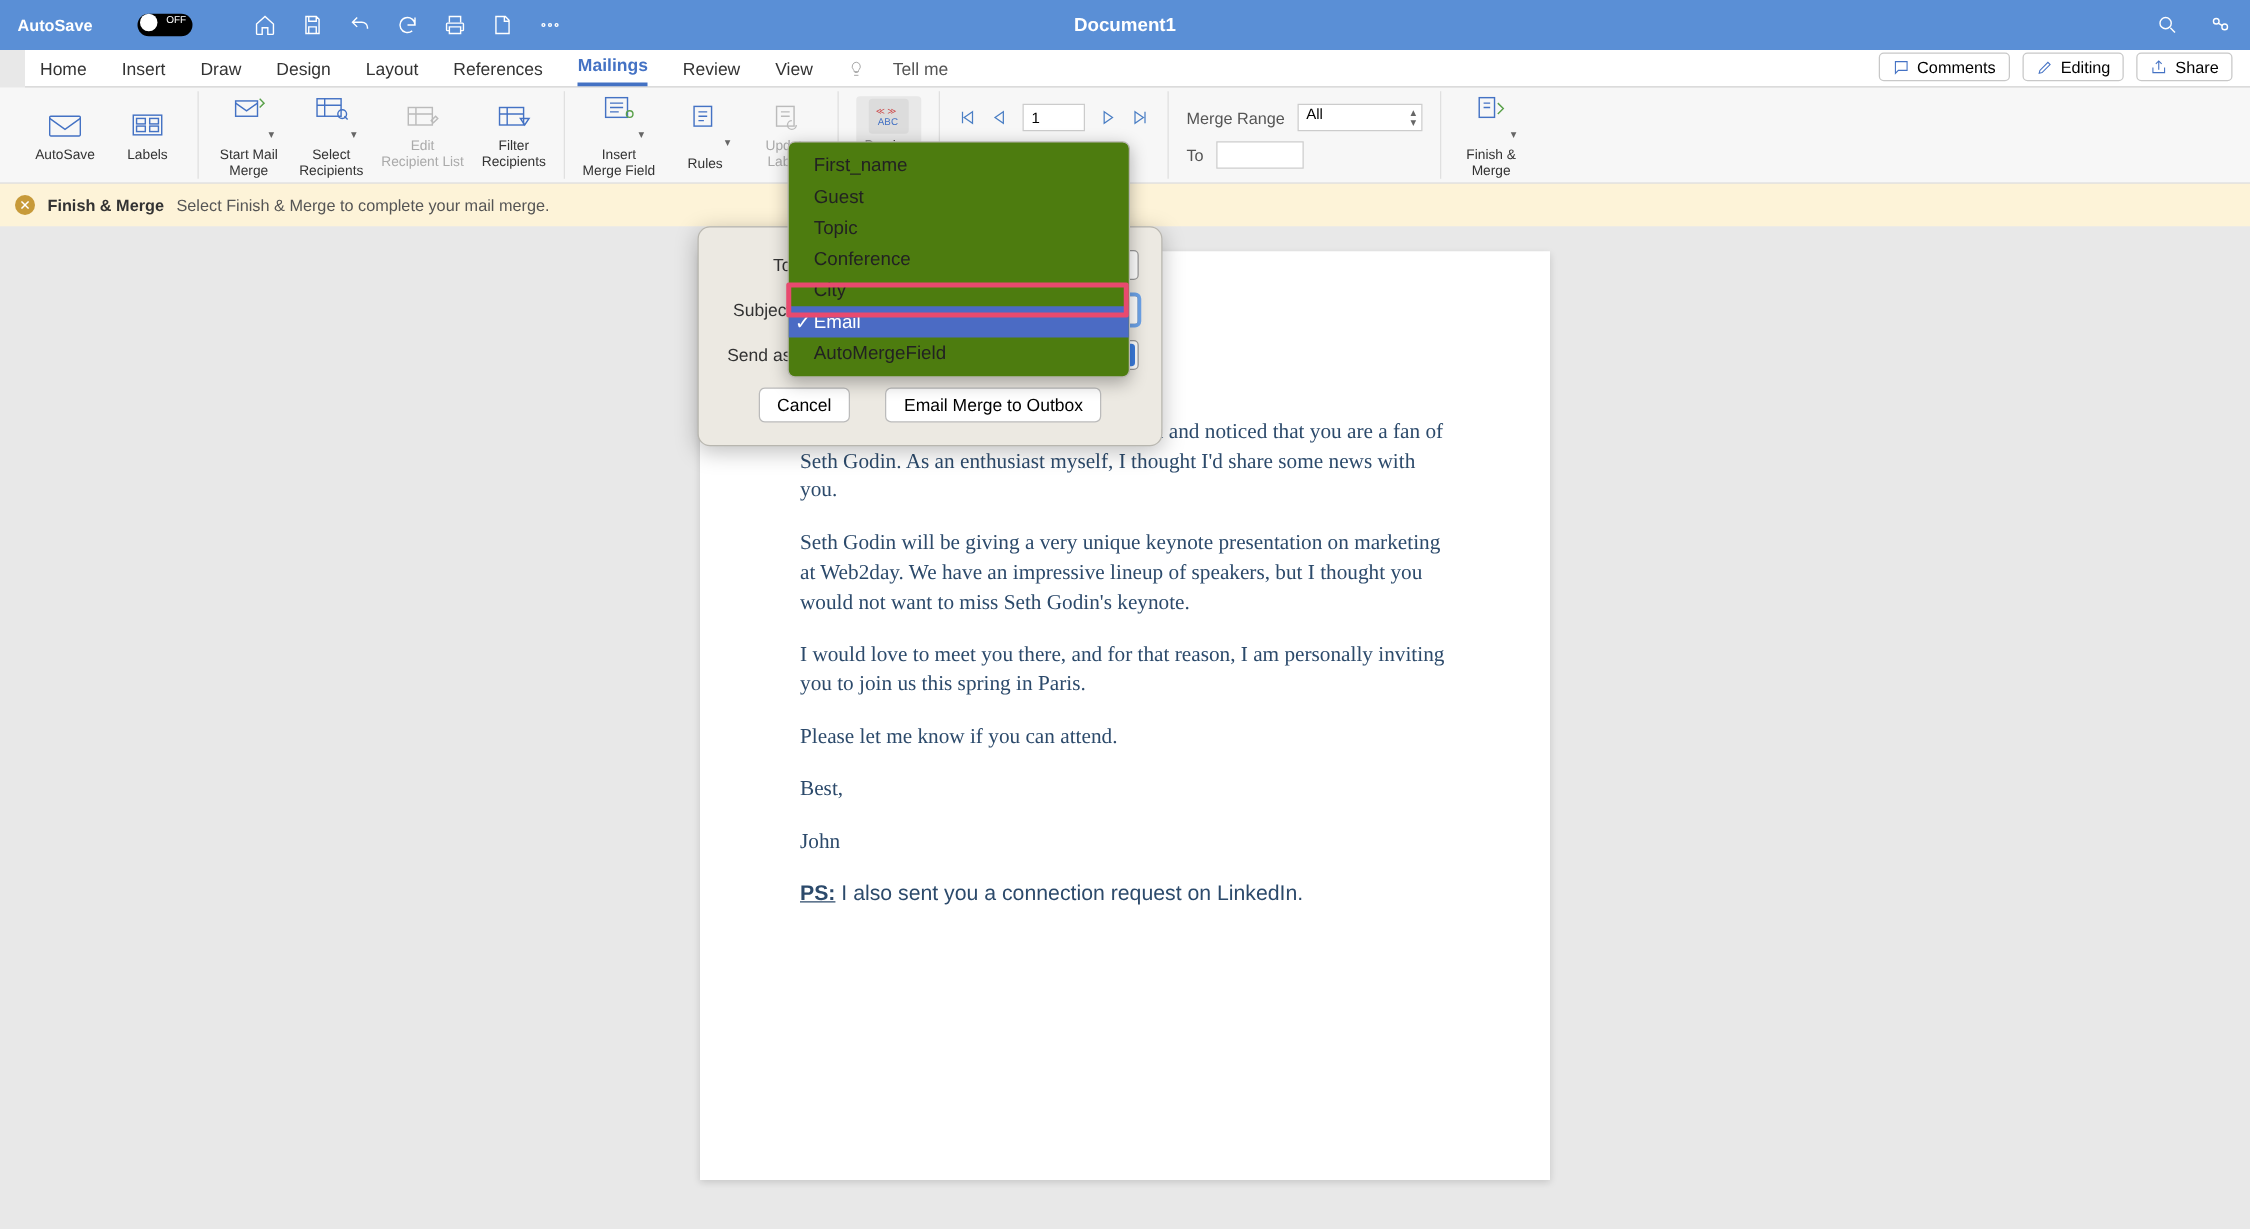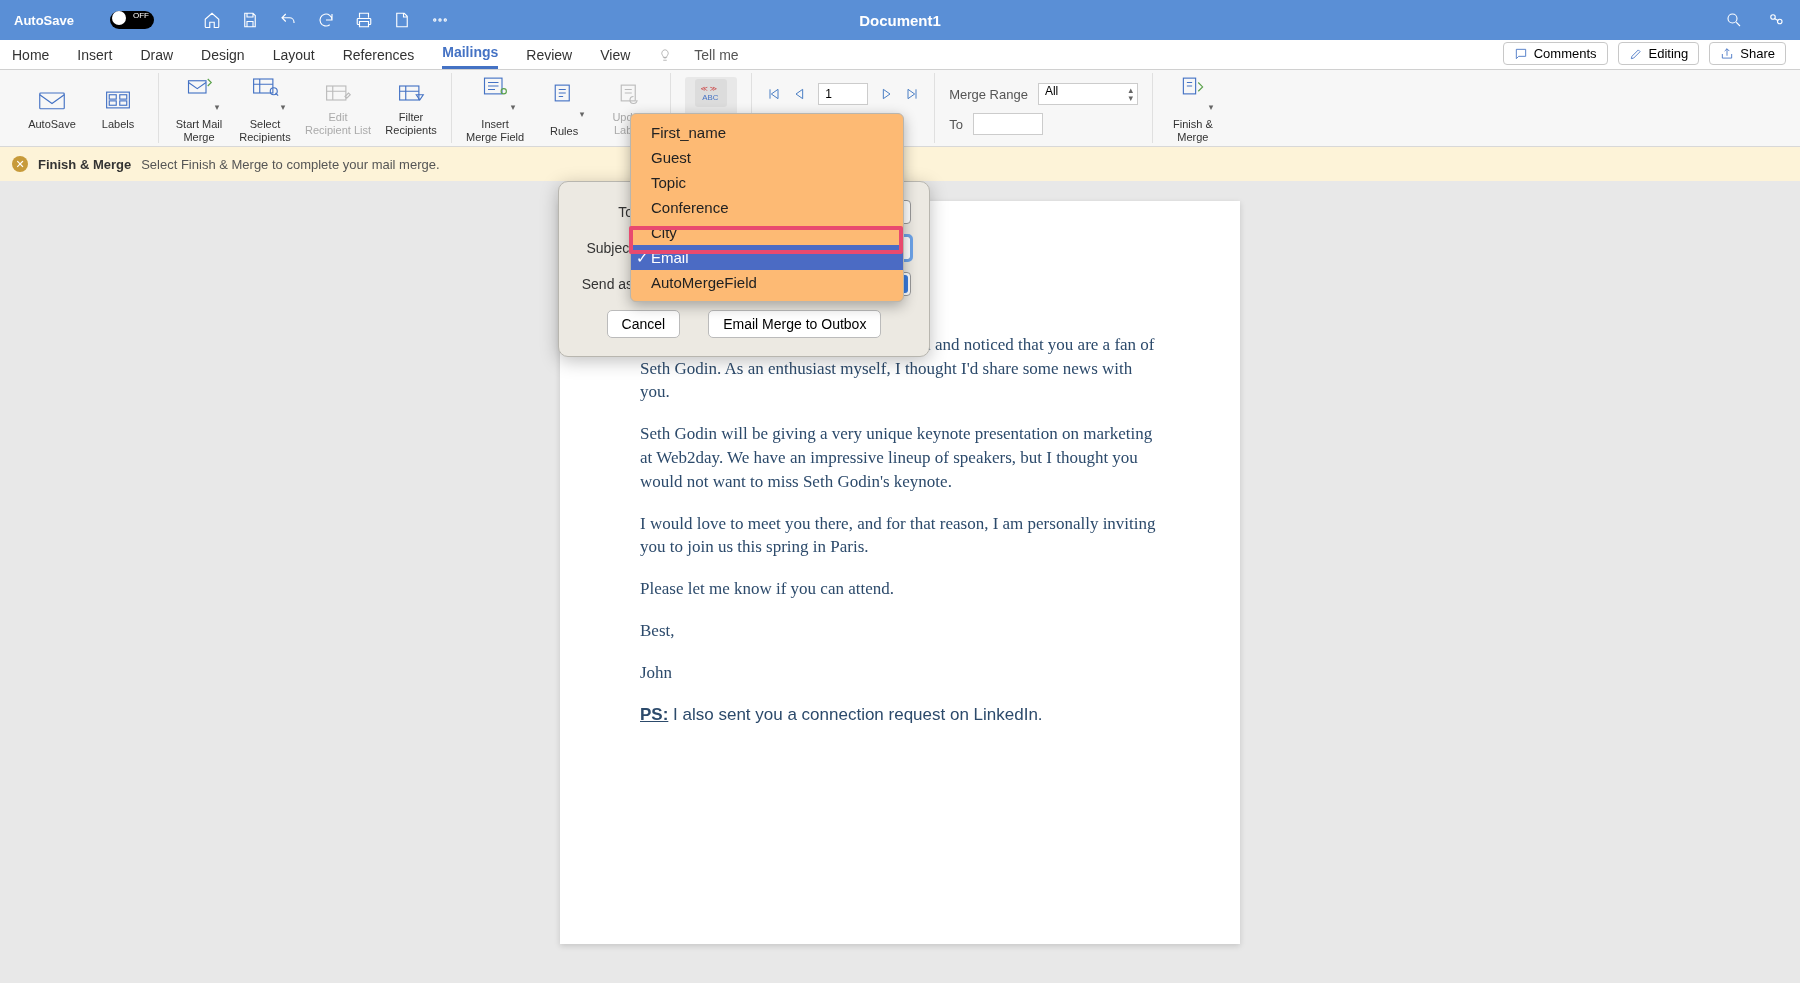--- a/index.html
+++ b/index.html
@@ -11,21 +11,21 @@
 .as-toggle { width:44px; height:18px; background:#000000; border-radius:9px; position:relative; display:flex; align-items:flex-start; }
 .as-toggle .knob { width:14px; height:14px; background:#fff; border-radius:50%; margin-left:2px; }
 .as-toggle .off { font-size:8px; color:#fff; position:absolute; right:5px; }
 .tb-icons { display:flex; gap:18px; margin-left:20px; }
 .tb-icon { width:20px; height:20px; display:flex; align-items:center; justify-content:center; cursor:pointer; }
 .tb-icon svg { width:18px; height:18px; fill:none; stroke:#fff; stroke-width:1.5; }
 .doc-title { position:absolute; left:50%; transform:translateX(-50%); font-size:15px; font-weight:600; }
 .tb-right { margin-left:auto; display:flex; gap:22px; }
 
 
-.tabs { height:30px; background:#fff; display:flex; align-items:flex-end; padding:0 12px; gap:28px; border-bottom:1px solid #d0d0d0; position:relative; }
+.tabs { height:30px; background:#fff; display:flex; align-items:flex-end; padding:0 12px; gap:28px; border-bottom:1px solid #d0d0d0; position:relative;margin-left:20px; }
 .tab { font-size:14px; color:#333; padding-bottom:6px; cursor:pointer; }
 .tab.active { color:#4472c4; font-weight:600; border-bottom:3px solid #4472c4; }
 .tellme-wrap { display:flex; align-items:center; gap:22px; padding-bottom:6px; }
 .tellme-wrap svg { width:14px; height:14px; stroke:#888; fill:none; }
 .tab-right { position:absolute; right:14px; bottom:4px; display:flex; gap:10px; }
 .pill { border:1px solid #c8c8c8; border-radius:4px; padding:3px 10px; font-size:13px; display:flex; align-items:center; gap:6px; cursor:pointer; background:#fff; }
 .pill svg { width:14px; height:14px; stroke:#4472c4; fill:none; stroke-width:1.5; }
 
 
 .ribbon { height:77px; background:#f7f7f7; display:flex; align-items:center; padding:0 12px; gap:0; border-bottom:1px solid #d8d8d8; }
@@ -68,21 +68,21 @@
 .modal .rlbl { width:60px; text-align:right; font-size:14px; color:#333; }
 .modal .rinput { flex:1; height:24px; border:1px solid #999; border-radius:3px; background:#fff; }
 .modal .rinput.focus { outline:3px solid #6da3e8; outline-offset:-1px; }
 .modal .rselect { flex:1; height:24px; border:1px solid #999; border-radius:4px; background:#fff; display:flex; align-items:center; padding:0 8px; font-size:14px; position:relative; }
 .modal .rselect .sel-btn { position:absolute; right:2px; top:2px; width:18px; height:18px; background:#3b7de0; border-radius:3px; display:flex; align-items:center; justify-content:center; }
 .modal .rselect .sel-btn svg { width:10px; height:10px; fill:#fff; }
 .modal .btnrow { display:flex; justify-content:center; gap:28px; margin-top:14px; }
 .modal .btn { padding:5px 14px; background:#fff; border:1px solid #bbb; border-radius:5px; font-size:14px; cursor:pointer; }
 
 
-.dropdown { position:absolute; left:630px; top:113px; width:274px; background:#fdba74; border:1px solid #b8b6af; border-radius:6px; box-shadow:0 4px 14px rgba(0,0,0,.3); z-index:60; padding:6px 0; }
+.dropdown { position:absolute; left:630px; top:113px; width:274px; background:#4d7c0f; border:1px solid #b8b6af; border-radius:6px; box-shadow:0 4px 14px rgba(0,0,0,.3); z-index:60; padding:6px 0; }
 .dropdown .it { padding:4px 20px; font-size:15px; color:#222; cursor:pointer; position:relative; }
 .dropdown .it.sel { background:#4b6bc4; color:#fff; }
 .dropdown .it.sel::before { content:"✓"; position:absolute; left:5px; }
 .hl { position:absolute; border:4px solid #e84a6f; border-radius:2px; z-index:70; pointer-events:none; }
 </style>
 </head>
 <body>
 
 <div class="titlebar">
   <span class="as-label">AutoSave</span>

